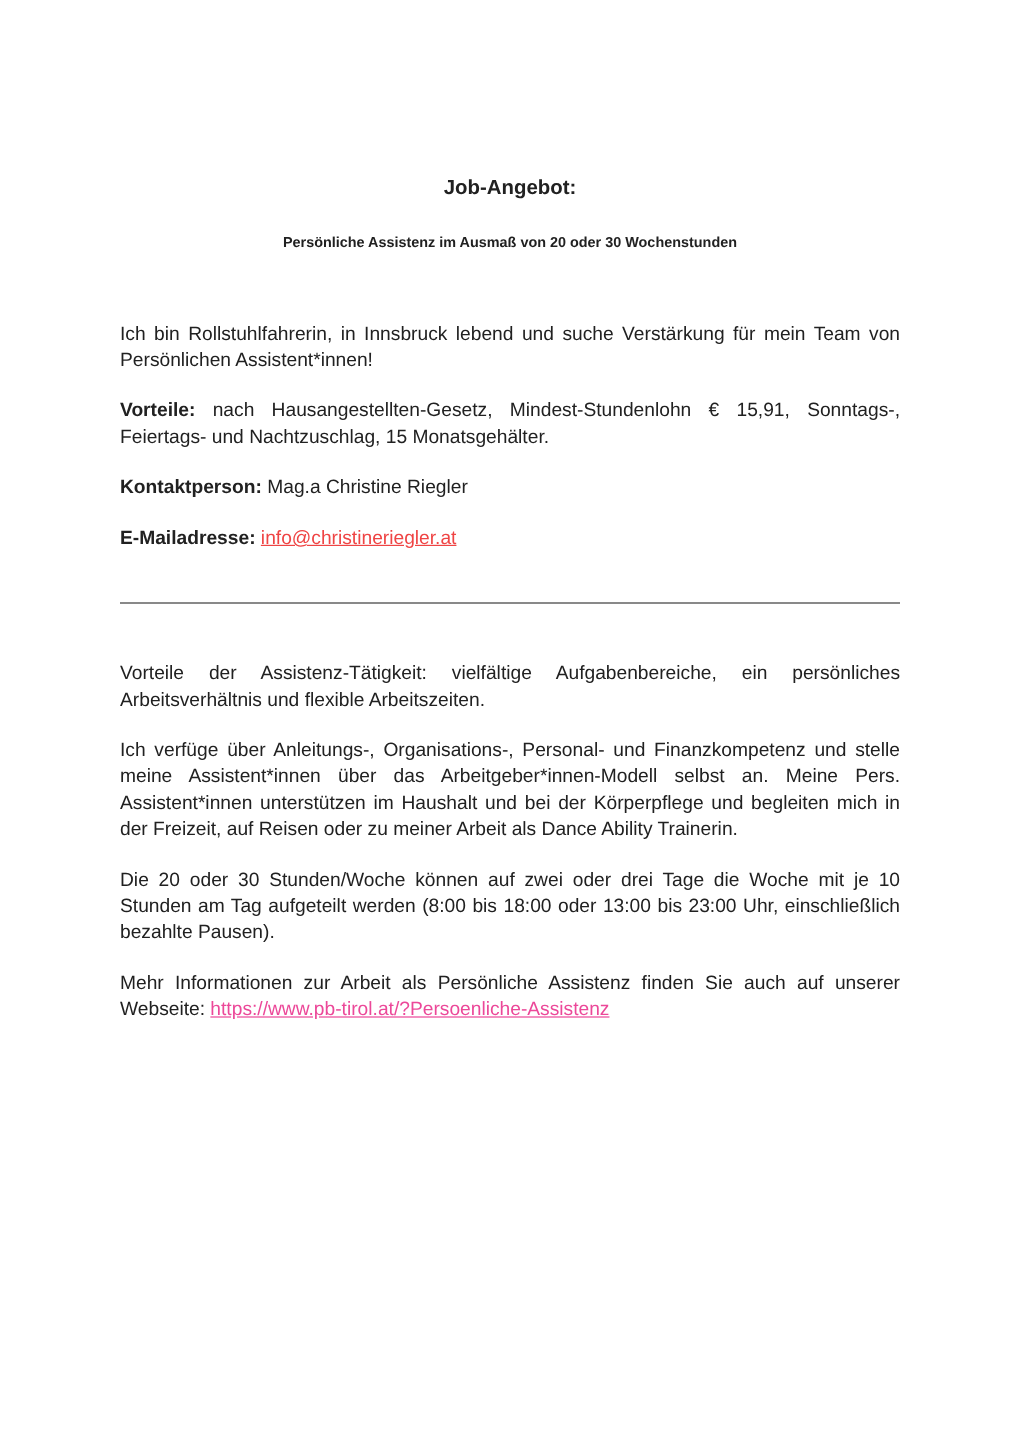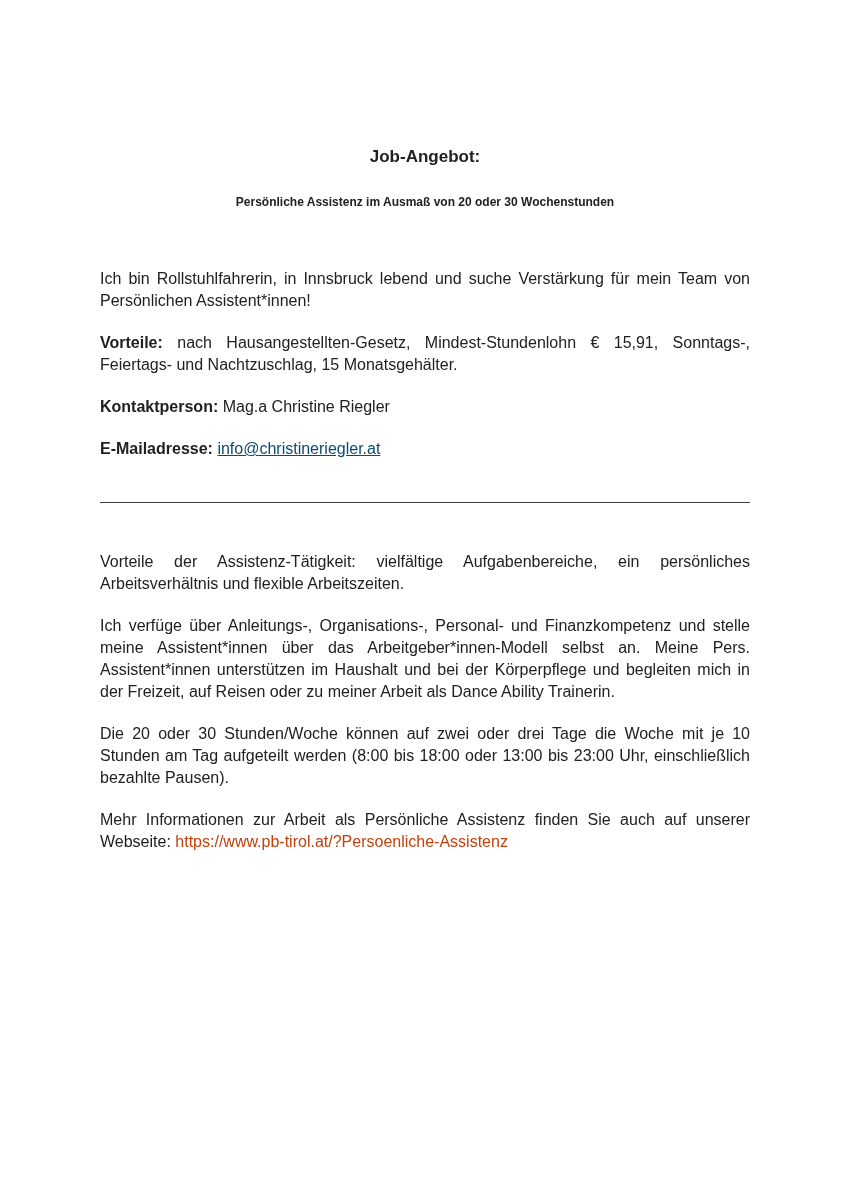--- a/index.html
+++ b/index.html
@@ -41,26 +41,27 @@
   }
   .para b, .para strong {
     font-weight: bold;
   }
   .divider {
     border: none;
     border-top: 1.5px solid #3d3d3d;
     margin: 42px 0 48px 0;
   }
   a.link-email {
-    color: #0c4a6e;
+    color: #ef4444;
     text-decoration: underline;
     cursor: pointer;
   }
   a.link-web {
-    color: #c2410c;
+    color: #ec4899;
+    text-decoration: underline;
     cursor: pointer;
     word-break: break-all;
   }
 </style>
 </head>
 <body>
 
 <div class="page">
 
   <h1 class="title">Job-Angebot:</h1>

